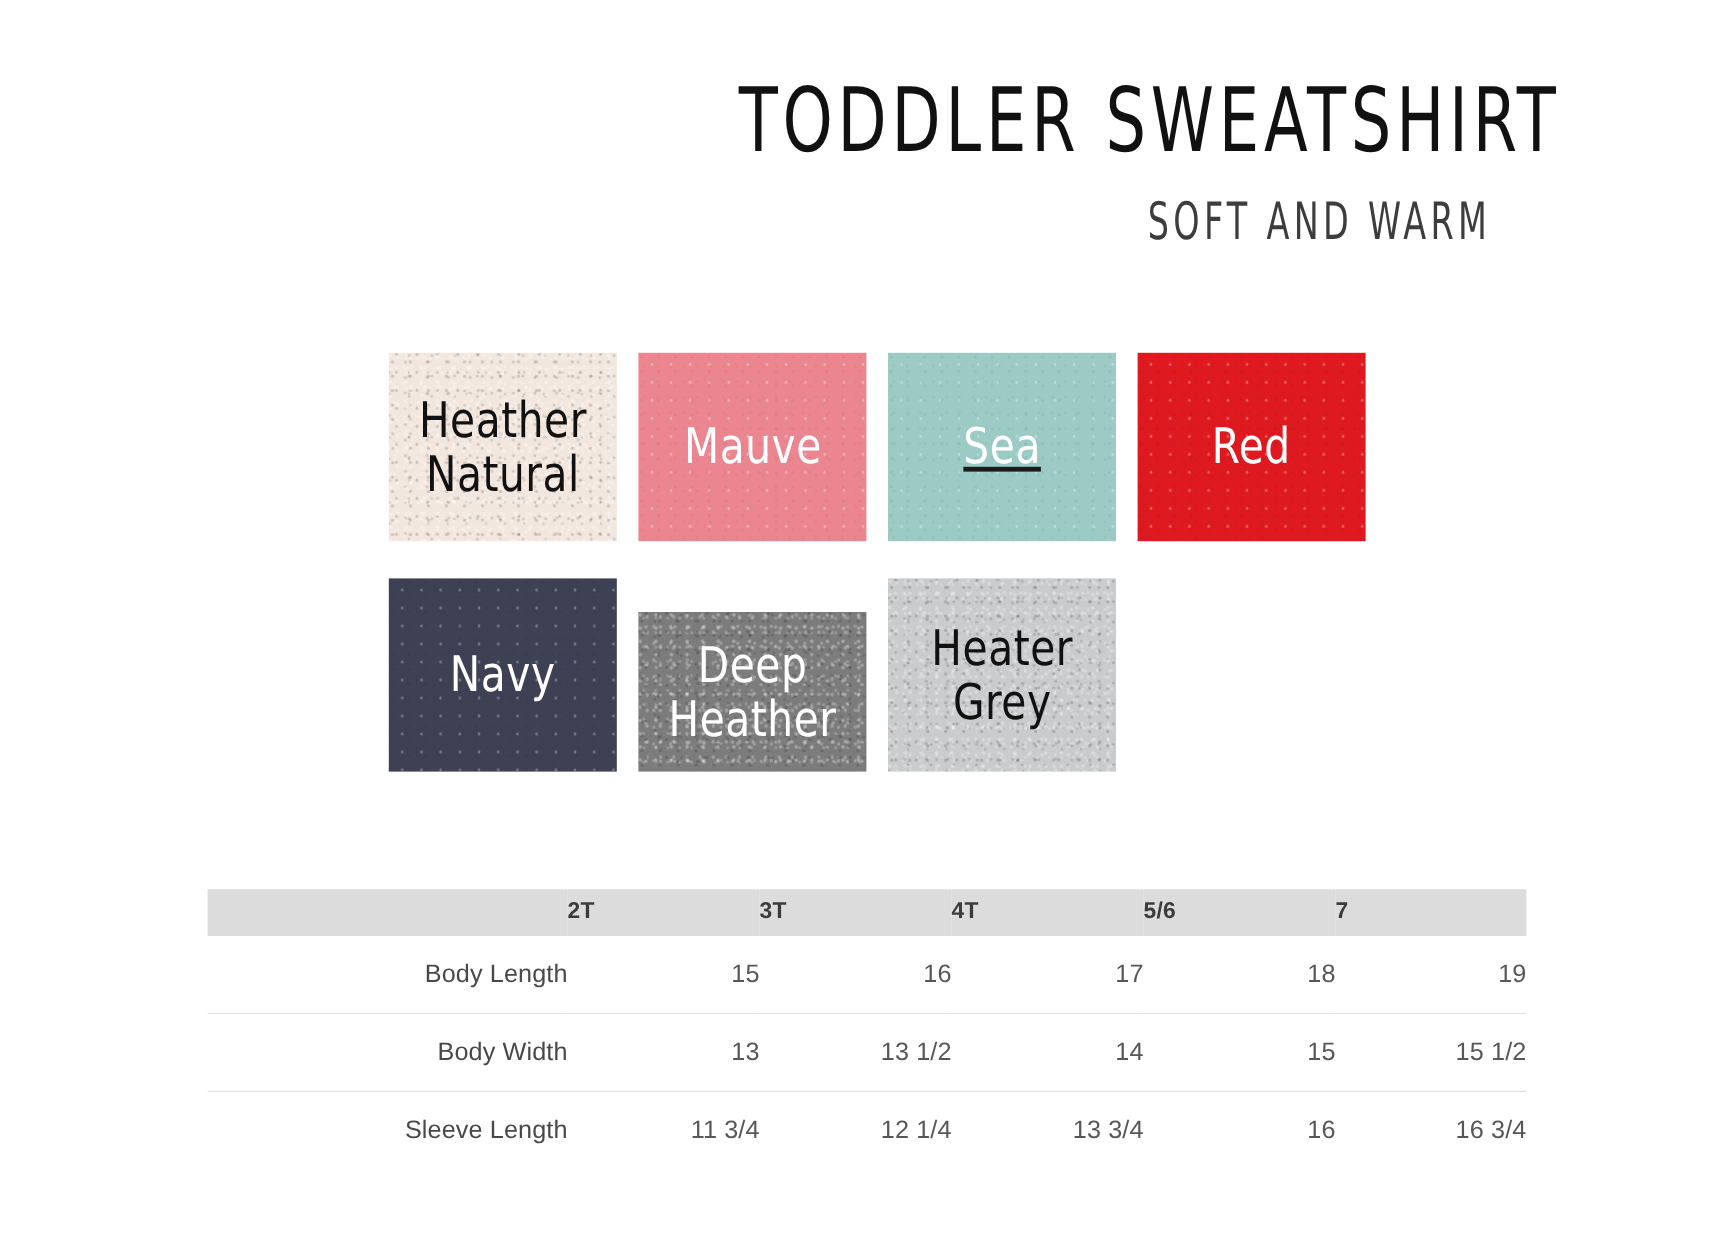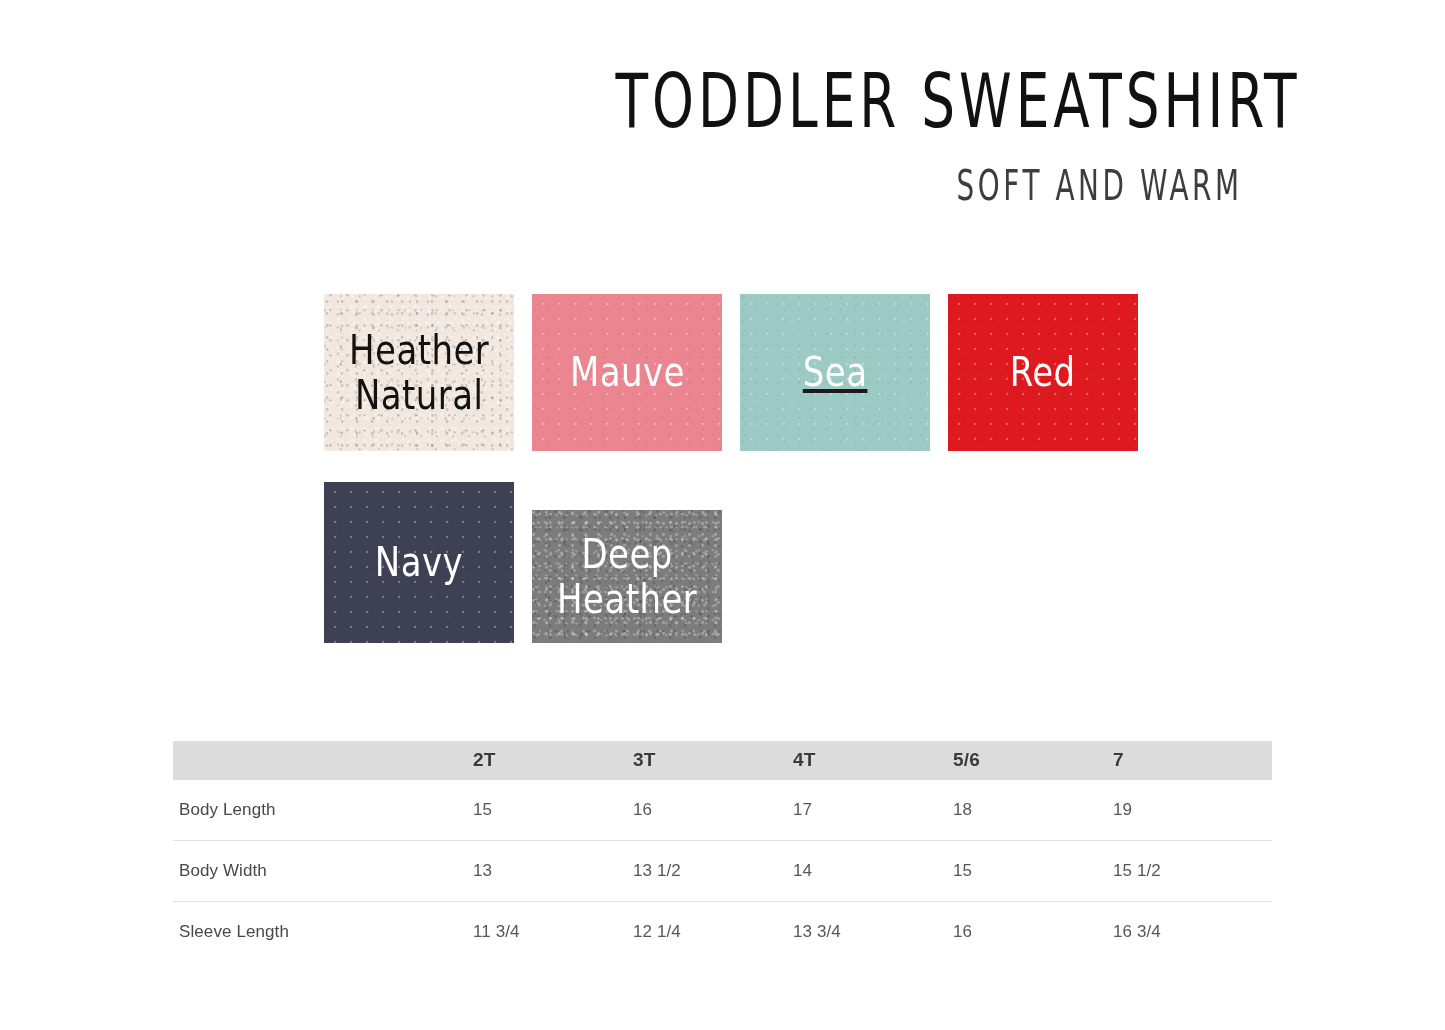--- a/index.html
+++ b/index.html
@@ -138,24 +138,24 @@
     color: #3b3b3b;
     text-align: left;
     padding: 8px 0 9px 0;
     height: 30px;
     box-sizing: border-box;
     letter-spacing: .2px;
     margin-top: 40px;
   }
   .size-table td {
     font-family: "Liberation Sans", "DejaVu Sans", sans-serif;
-    font-size: 17px;
+    font-size: 21px;
     font-weight: 400;
     color: #575757;
-    text-align: left;
+    text-align: right;
     padding: 20px 0 20px 0;
     border-bottom: 1px solid #e2e2e2;
     letter-spacing: .1px;
   }
   .size-table td.row-head {
     color: #484848;
     padding-left: 6px;
   }
   .size-table tbody tr:last-child td {
     border-bottom: none;
@@ -195,20 +195,25 @@
         <div class="swatch-label" style="color: rgb(255, 255, 255);">Red</div>
       </div>
       <div class="swatch subtle-noise" style="background: rgb(62, 64, 84);">
         <div class="noise"></div>
         <div class="swatch-label" style="color: rgb(255, 255, 255);">Navy</div>
       </div>
       <div class="swatch heathered" style="background: rgb(124, 124, 124); margin-top: 28px;">
         <div class="noise"></div>
         <div class="swatch-label" style="color: rgb(255, 255, 255);">Deep
 Heather</div>
+      </div>
+      <div class="swatch heathered" style="background: rgb(201, 203, 204);">
+        <div class="noise"></div>
+        <div class="swatch-label" style="color: rgb(17, 17, 17);">Heater
+Grey</div>
       </div>
     </div>
 
   <table class="size-table">
     <thead>
       <tr id="size-head-row">
         <th class="col-label"></th>
       <th class="col-size">2T</th>
           <th class="col-size">3T</th>
           <th class="col-size">4T</th>

